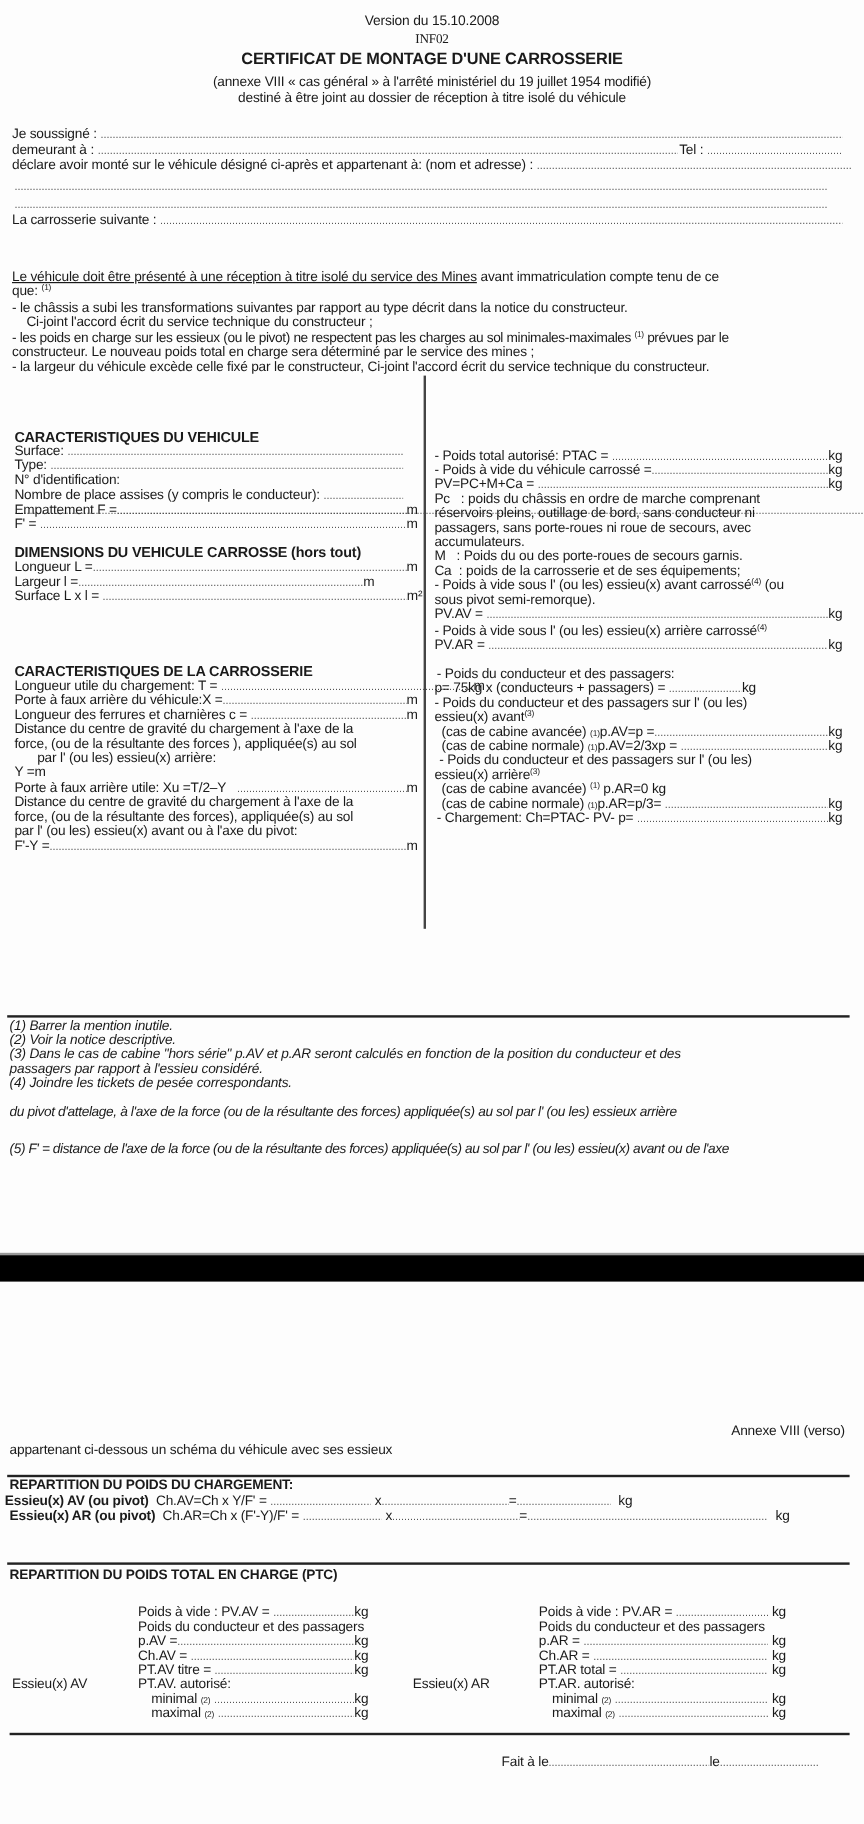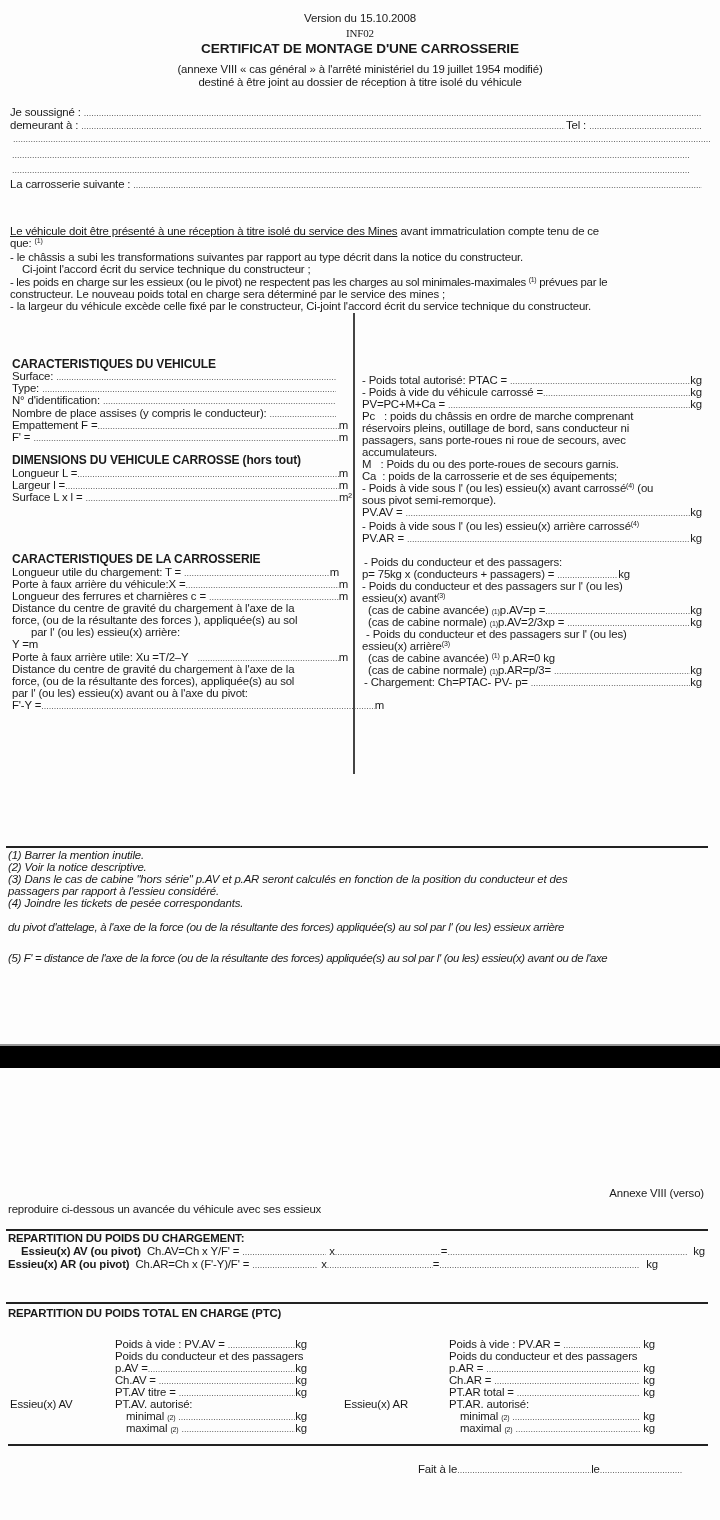--- a/index.html
+++ b/index.html
@@ -41,21 +41,21 @@
 <div class="row t" style="left:10px;top:106px;width:692px;">
   <span>Je soussigné :</span>&nbsp;<span class="fill"></span>
 </div>
 <div class="row t" style="left:10px;top:119px;width:555px;">
   <span>demeurant à :</span>&nbsp;<span class="fill"></span>
 </div>
 <div class="row t" style="left:566px;top:119px;width:136px;">
   <span>Tel :</span>&nbsp;<span class="fill"></span>
 </div>
 <div class="row t" style="left:10px;top:132px;width:700px;">
-  &nbsp;<span class="fill"></span>
+  <span>déclare avoir monté sur le véhicule désigné ci-après et appartenant à: (nom et adresse) :</span>&nbsp;<span class="fill"></span>
 </div>
 <div class="row t" style="left:12px;top:149px;width:678px;">
     <span class="fill"></span>
   </div>
 <div class="row t" style="left:12px;top:164px;width:678px;">
     <span class="fill"></span>
   </div>
 <div class="row t" style="left:10px;top:178px;width:692px;">
   <span>La carrosserie suivante :</span>&nbsp;<span class="fill"></span>
 </div>
@@ -72,59 +72,59 @@
   <span>- les poids en charge sur les essieux (ou le pivot) ne respectent pas les charges au sol minimales-maximales</span> <sup>(1)</sup><span> prévues par le</span>
 </div>
 <div class="abs t" style="left:10px;top:288px;">constructeur. Le nouveau poids total en charge sera déterminé par le service des mines ;</div>
 <div class="abs t" style="left:10px;top:300px;">- la largeur du véhicule excède celle fixé par le constructeur, Ci-joint l'accord écrit du service technique du constructeur.</div>
 
 <div class="rule" style="left:353px;top:313px;width:1.5px;height:461px;background:#444;"></div>
 
 <div class="abs t b" style="left:12px;top:358px;font-size:12px;">CARACTERISTIQUES DU VEHICULE</div>
 <div class="row t" style="left:12px;top:370px;width:324px;"><span>Surface:</span>&nbsp;<span class="fill"></span></div>
 <div class="row t" style="left:12px;top:382px;width:324px;"><span>Type:</span>&nbsp;<span class="fill"></span></div>
-<div class="row t" style="left:12px;top:394px;width:324px;"><span>N° d'identification:</span>&nbsp;<span class="fill"></span></div>
+<div class="row t" style="left:12px;top:394px;width:324px;flex-direction:column;"><span>N° d'identification:</span>&nbsp;<span class="fill"></span></div>
 <div class="row t" style="left:12px;top:407px;width:324px;"><span>Nombre de place assises (y compris le conducteur):</span>&nbsp;<span class="fill"></span></div>
 <div class="row t" style="left:12px;top:419px;width:336px;">
     <span>Empattement F =</span>
     <span class="fill"></span>
     <span>m</span>
   </div>
 <div class="row t" style="left:12px;top:431px;width:336px;"><span>F' =</span>&nbsp;<span class="fill"></span><span>m</span></div>
 
 <div class="abs t b" style="left:12px;top:454px;font-size:12px;">DIMENSIONS DU VEHICULE CARROSSE (hors tout)</div>
 <div class="row t" style="left:12px;top:467px;width:336px;">
     <span>Longueur L =</span>
     <span class="fill"></span>
     <span>m</span>
   </div>
-<div class="row t" style="left:12px;top:479px;width:336px;justify-content:flex-end;">
+<div class="row t" style="left:12px;top:479px;width:300px;justify-content:flex-end;">
     <span class="i" style="font-style:normal">Largeur l =</span>
     <span class="fill"></span>
     <span>m</span>
   </div>
 <div class="row t" style="left:12px;top:491px;width:340px;"><span>Surface L x l =</span>&nbsp;<span class="fill"></span><span>m²</span></div>
 
 <div class="abs t b" style="left:12px;top:553px;font-size:12px;">CARACTERISTIQUES DE LA CARROSSERIE</div>
-<div class="row t" style="left:12px;top:566px;width:327px;"><span>Longueur utile du chargement: T =</span>&nbsp;<span class="fill"></span><span>m</span></div>
+<div class="row t" style="left:12px;top:566px;width:392px;"><span>Longueur utile du chargement: T =</span>&nbsp;<span class="fill"></span><span>m</span></div>
 <div class="row t" style="left:12px;top:578px;width:336px;">
     <span>Porte à faux arrière du véhicule:X =</span>
     <span class="fill"></span>
     <span>m</span>
   </div>
 <div class="row t" style="left:12px;top:590px;width:336px;"><span>Longueur des ferrures et charnières c =</span>&nbsp;<span class="fill"></span><span>m</span></div>
 <div class="abs t" style="left:12px;top:602px;">Distance du centre de gravité du chargement à l'axe de la</div>
 <div class="abs t" style="left:12px;top:614px;">force, (ou de la résultante des forces ), appliquée(s) au sol</div>
 <div class="abs t" style="left:12px;top:626px;margin-left:19px;">par l' (ou les) essieu(x) arrière:</div>
 <div class="abs t" style="left:12px;top:638px;">Y =m</div>
 <div class="row t" style="left:12px;top:651px;width:336px;"><span>Porte à faux arrière utile: Xu =T/2–Y</span>&nbsp;&nbsp;&nbsp;<span class="fill"></span><span>m</span></div>
 <div class="abs t" style="left:12px;top:663px;">Distance du centre de gravité du chargement à l'axe de la</div>
 <div class="abs t" style="left:12px;top:675px;">force, (ou de la résultante des forces), appliquée(s) au sol</div>
 <div class="abs t" style="left:12px;top:687px;">par l' (ou les) essieu(x) avant ou à l'axe du pivot:</div>
-<div class="row t" style="left:12px;top:699px;width:372px;">
+<div class="row t" style="left:12px;top:699px;width:336px;align-items:center;">
     <span>F'-Y =</span>
     <span class="fill"></span>
     <span>m</span>
   </div>
 
 <div class="row t" style="left:362px;top:374px;width:340px;"><span>- Poids total autorisé: PTAC =</span>&nbsp;<span class="fill"></span><span>kg</span></div>
 <div class="row t" style="left:362px;top:386px;width:340px;">
     <span>- Poids à vide du véhicule carrossé =</span>
     <span class="fill"></span>
     <span>kg</span>
@@ -163,26 +163,26 @@
 <div class="abs t i" style="left:8px;top:873px;">(3) Dans le cas de cabine "hors série" p.AV et p.AR seront calculés en fonction de la position du conducteur et des</div>
 <div class="abs t i" style="left:8px;top:885px;">passagers par rapport à l'essieu considéré.</div>
 <div class="abs t i" style="left:8px;top:897px;">(4) Joindre les tickets de pesée correspondants.</div>
 <div class="abs t i" style="left:8px;top:952px;letter-spacing:-0.35px;">(5) F' = distance de l'axe de la force (ou de la résultante des forces) appliquée(s) au sol par l' (ou les) essieu(x) avant ou de l'axe</div>
 <div class="abs t i" style="left:8px;top:921px;letter-spacing:-0.3px;">du pivot d'attelage, à l'axe de la force (ou de la résultante des forces) appliquée(s) au sol par l' (ou les) essieux arrière</div>
 
 <div class="grey-line"></div>
 <div class="black-band"></div>
 
 <div class="abs t" style="right:16px;top:1187px;">Annexe VIII (verso)</div>
-<div class="abs t" style="left:8px;top:1203px;">reproduire ci-dessous un avancée du véhicule avec ses essieux</div>
+<div class="abs t" style="left:8px;top:1203px;">appartenant ci-dessous un schéma du véhicule avec ses essieux</div>
 
 <div class="rule" style="left:6px;top:1229px;width:702px;height:1.5px;"></div>
 <div class="abs t b" style="left:8px;top:1232px;">REPARTITION DU POIDS DU CHARGEMENT:</div>
 
-<div class="row t" style="left:21px;top:1245px;width:684px;">
+<div class="row t" style="left:4px;top:1245px;width:523px;">
   <span class="b">Essieu(x) AV (ou pivot)</span>&nbsp;&nbsp;<span>Ch.AV=Ch x Y/F' =</span>&nbsp;<span class="dots" style="width:84px">..................................................</span>&nbsp;<span>x</span><span class="dots" style="width:106px">..................................................................</span><span>=</span><span class="fill"></span>&nbsp;&nbsp;<span>kg</span>
 </div>
 <div class="row t" style="left:8px;top:1258px;width:650px;">
   <span class="b">Essieu(x) AR (ou pivot)</span>&nbsp;&nbsp;<span>Ch.AR=Ch x (F'-Y)/F'  =</span>&nbsp;<span class="dots" style="width:66px">............................................</span>&nbsp;<span>x</span><span class="dots" style="width:106px">..................................................................</span><span>=</span><span class="fill"></span>&nbsp;&nbsp;<span>kg</span>
 </div>
 
 <div class="rule" style="left:6px;top:1302px;width:702px;height:1.5px;"></div>
 <div class="abs t b" style="left:8px;top:1307px;">REPARTITION DU POIDS TOTAL EN CHARGE (PTC)</div>
 
 <div class="abs t" style="left:10px;top:1398px;">Essieu(x) AV</div>

